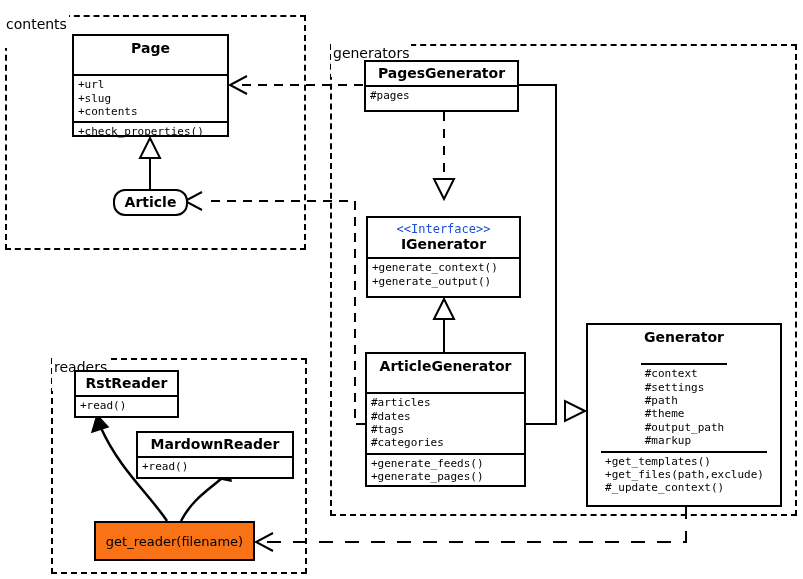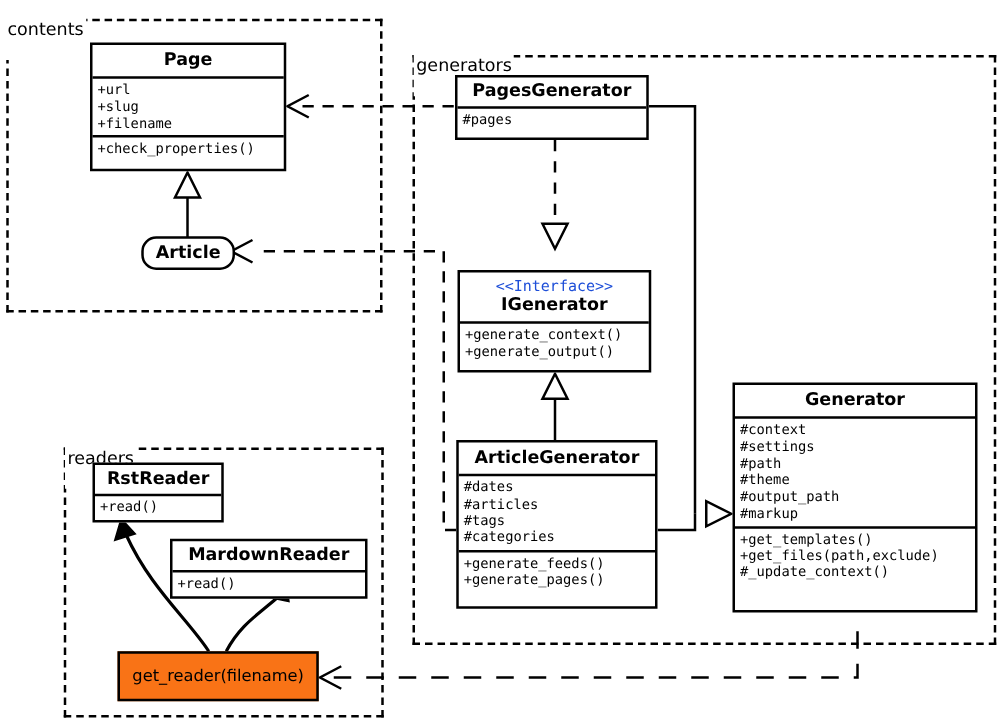--- a/index.html
+++ b/index.html
@@ -48,21 +48,21 @@
     box-sizing: border-box;
     display: flex;
     flex-direction: column;
   }
   .uml-name {
     font-family: "DejaVu Sans", sans-serif;
     font-weight: bold;
     font-size: 14px;
     text-align: center;
     color: #000;
-    padding: 4px 6px 5px 6px;
+    padding: 4px 6px 18px 6px;
     line-height: 1.15;
     white-space: nowrap;
   }
   .uml-stereotype {
     font-family: "DejaVu Sans Mono", monospace;
     font-weight: normal;
     font-size: 12px;
     text-align: center;
     color: #1d4ed8;
     display: block;
@@ -159,21 +159,21 @@
   <div class="package-label" style="left:331px; top:29px;">generators</div>
 
   <div class="package" style="left:51px; top:358px; width:256px; height:216px;"></div>
   <div class="package-label" style="left:52px; top:343px;">readers</div>
 
   <div class="umlbox" style="left:72px; top:34px; width:157px; height:103px;">
     <div class="uml-name">Page</div>
     <div class="uml-compartment uml-sep">
       <div>+url</div>
       <div>+slug</div>
-      <div>+filename</div>
+      <div>+contents</div>
     </div>
     <div class="uml-compartment uml-sep">
       <div>+check_properties()</div>
     </div>
   </div>
 
   <div class="umlbox" style="left:113px; top:189px; width:75px; height:27px; justify-content:center;border-radius:12px;">
     <div class="uml-name" style="padding:2px 6px;">Article</div>
   </div>
 
@@ -191,32 +191,32 @@
     </div>
     <div class="uml-compartment uml-sep">
       <div>+generate_context()</div>
       <div>+generate_output()</div>
     </div>
   </div>
 
   <div class="umlbox" style="left:365px; top:352px; width:161px; height:135px;">
     <div class="uml-name">ArticleGenerator</div>
     <div class="uml-compartment uml-sep">
+      <div>#articles</div>
       <div>#dates</div>
-      <div>#articles</div>
       <div>#tags</div>
       <div>#categories</div>
     </div>
     <div class="uml-compartment uml-sep">
       <div>+generate_feeds()</div>
       <div>+generate_pages()</div>
     </div>
   </div>
 
-  <div class="umlbox" style="left:586px; top:306px; width:196px; height:184px;">
+  <div class="umlbox" style="left:586px; top:323px; width:196px; height:184px;align-items:center;">
     <div class="uml-name">Generator</div>
     <div class="uml-compartment uml-sep">
       <div>#context</div>
       <div>#settings</div>
       <div>#path</div>
       <div>#theme</div>
       <div>#output_path</div>
       <div>#markup</div>
     </div>
     <div class="uml-compartment uml-sep">

